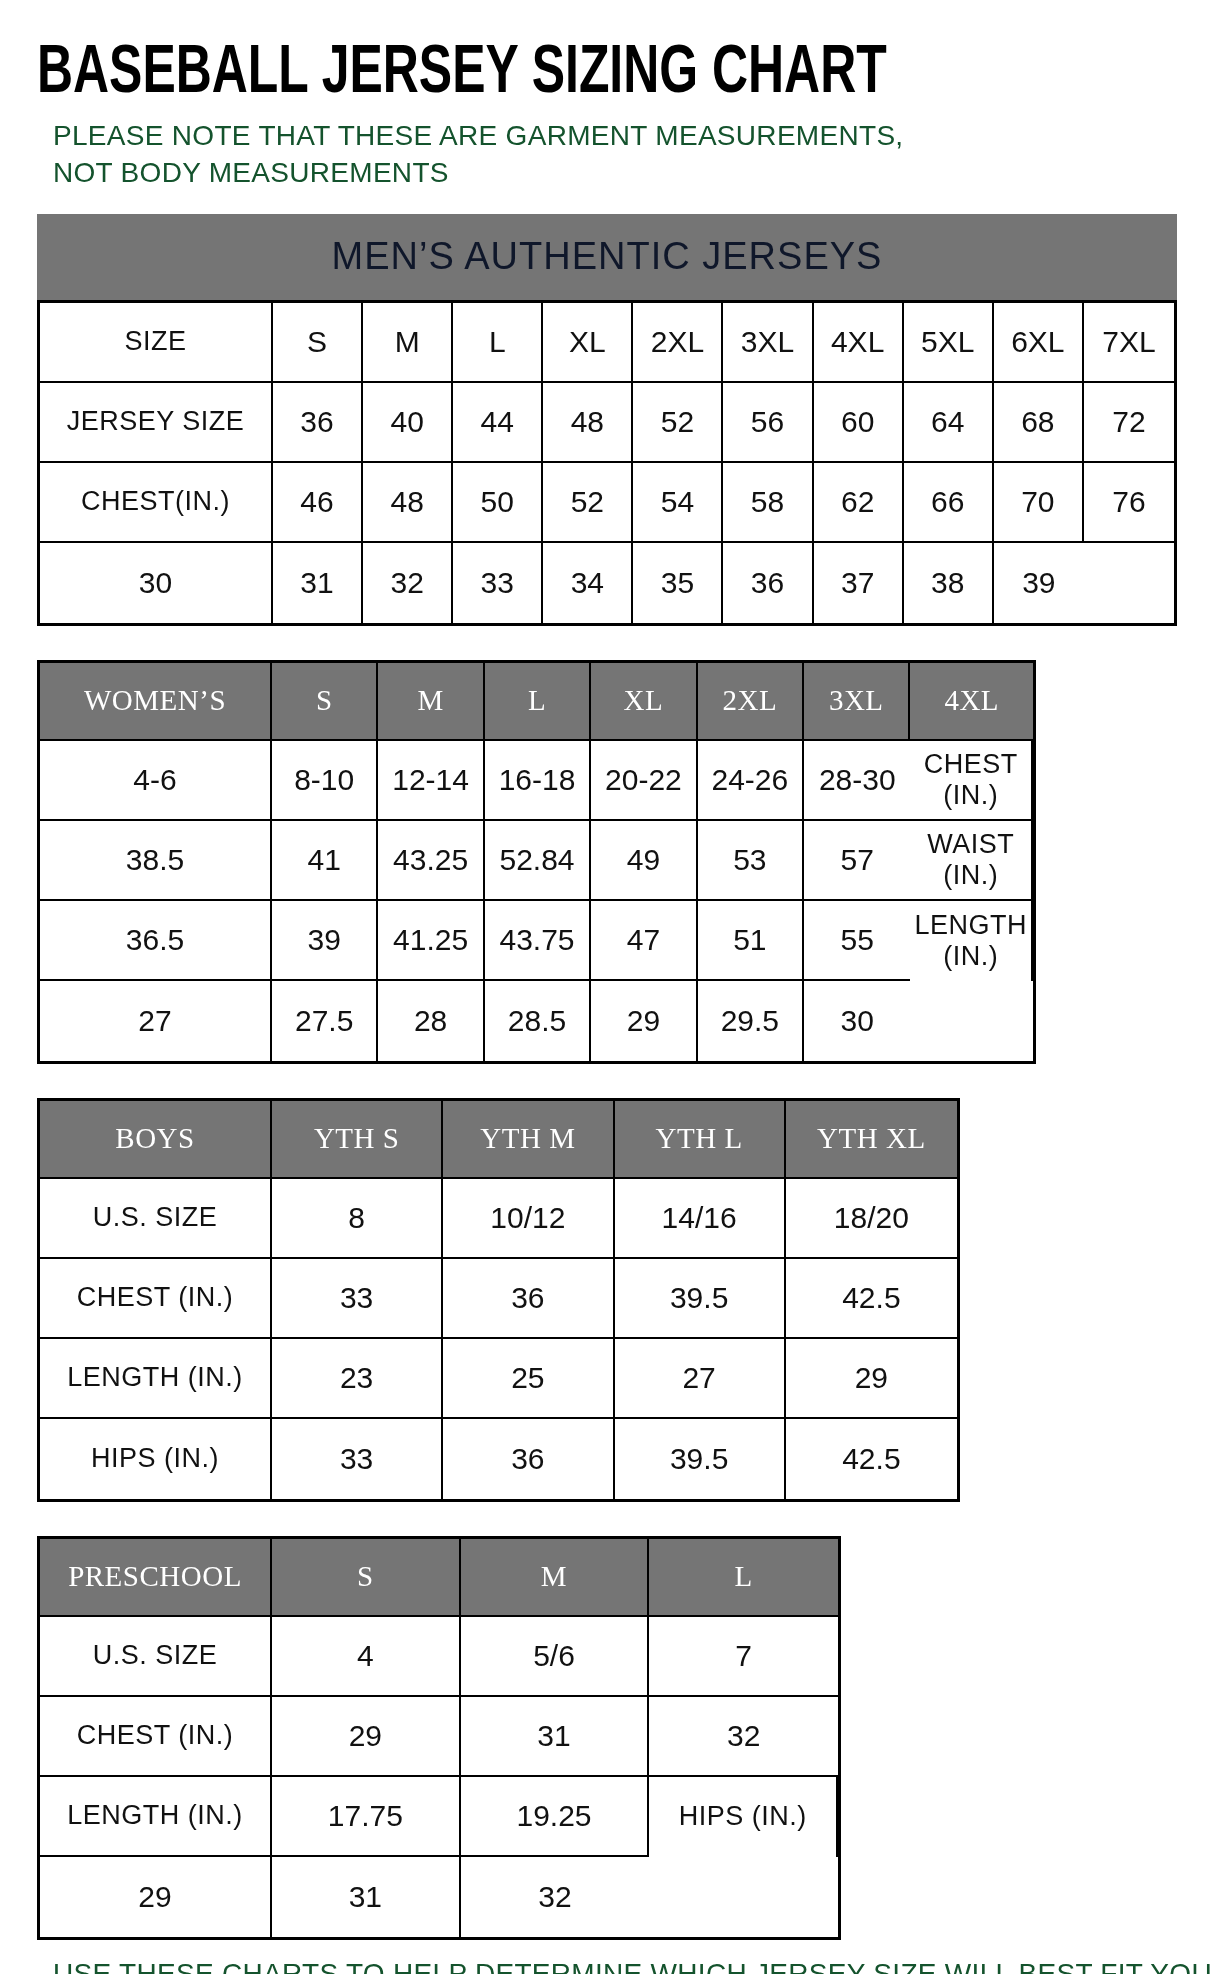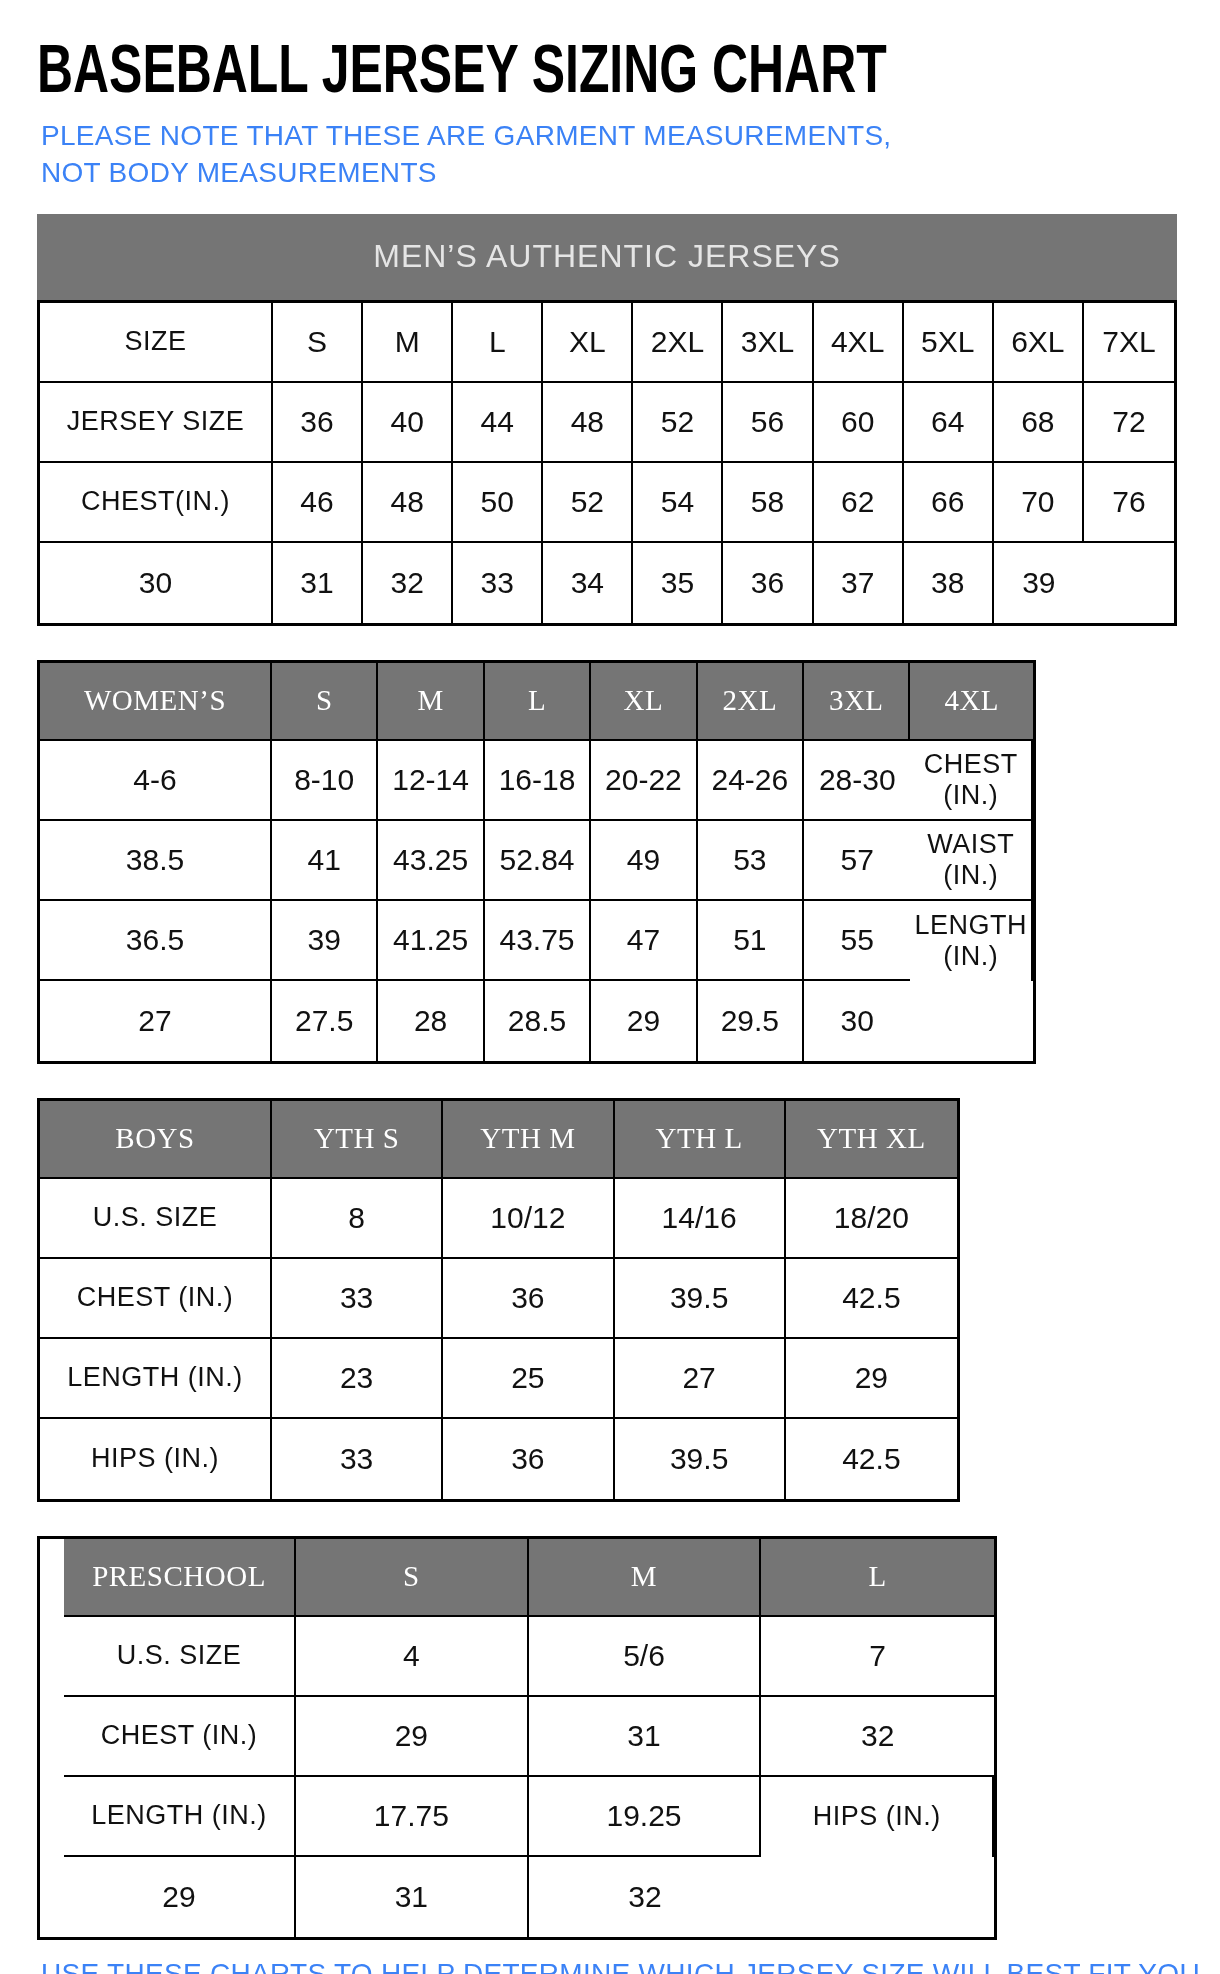--- a/index.html
+++ b/index.html
@@ -22,54 +22,54 @@
     line-height: 1.0;
     font-weight: 900;
     letter-spacing: 0px;
     color: #000000;
     margin: 6px 0 18px 0;
     transform: scaleX(0.78) scaleY(1.08);
     transform-origin: left center;
     white-space: nowrap;
   }
   .note {
-    color: #3b82f6;
+    color: #14532d;
     font-size: 28px;
     line-height: 1.32;
     letter-spacing: 0.3px;
-    margin: 4px;
+    margin: 16px;
   }
   .note.top { max-width: 905px; margin-bottom: 22px; }
   .note.bottom { margin-top: 16px; font-size: 28px; white-space: nowrap; }
 
   .table-block { margin-top: 34px; }
   .table-block.first { margin-top: 18px; }
 
   .banner {
     background: #757575;
-    color: #e5e5e5;
+    color: #0f172a;
     height: 86px;
     display: flex;
     align-items: center;
     justify-content: center;
-    font-size: 32px;
+    font-size: 38px;
     letter-spacing: 1px;
     box-sizing: border-box;
   }
 
   .grid {
     display: grid;
     border: 3px solid #000000;
     box-sizing: border-box;
     background: #ffffff;
   }
   .grid-mens      { width: 1140px; grid-template-columns: 233px repeat(10, 1fr); }
   .grid-womens    { width: 999px;  grid-template-columns: 232px repeat(7, 1fr); }
   .grid-boys      { width: 923px;  grid-template-columns: 232px repeat(4, 1fr); }
-  .grid-preschool { width: 960px;  grid-template-columns: 232px repeat(3, 1fr); padding-left: 24px; }
+  .grid-preschool { width: 804px;  grid-template-columns: 232px repeat(3, 1fr); }
 
   .cell {
     display: flex;
     align-items: center;
     justify-content: center;
     text-align: center;
     min-height: 80px;
     border-right: 2px solid #000000;
     border-bottom: 2px solid #000000;
     box-sizing: border-box;

